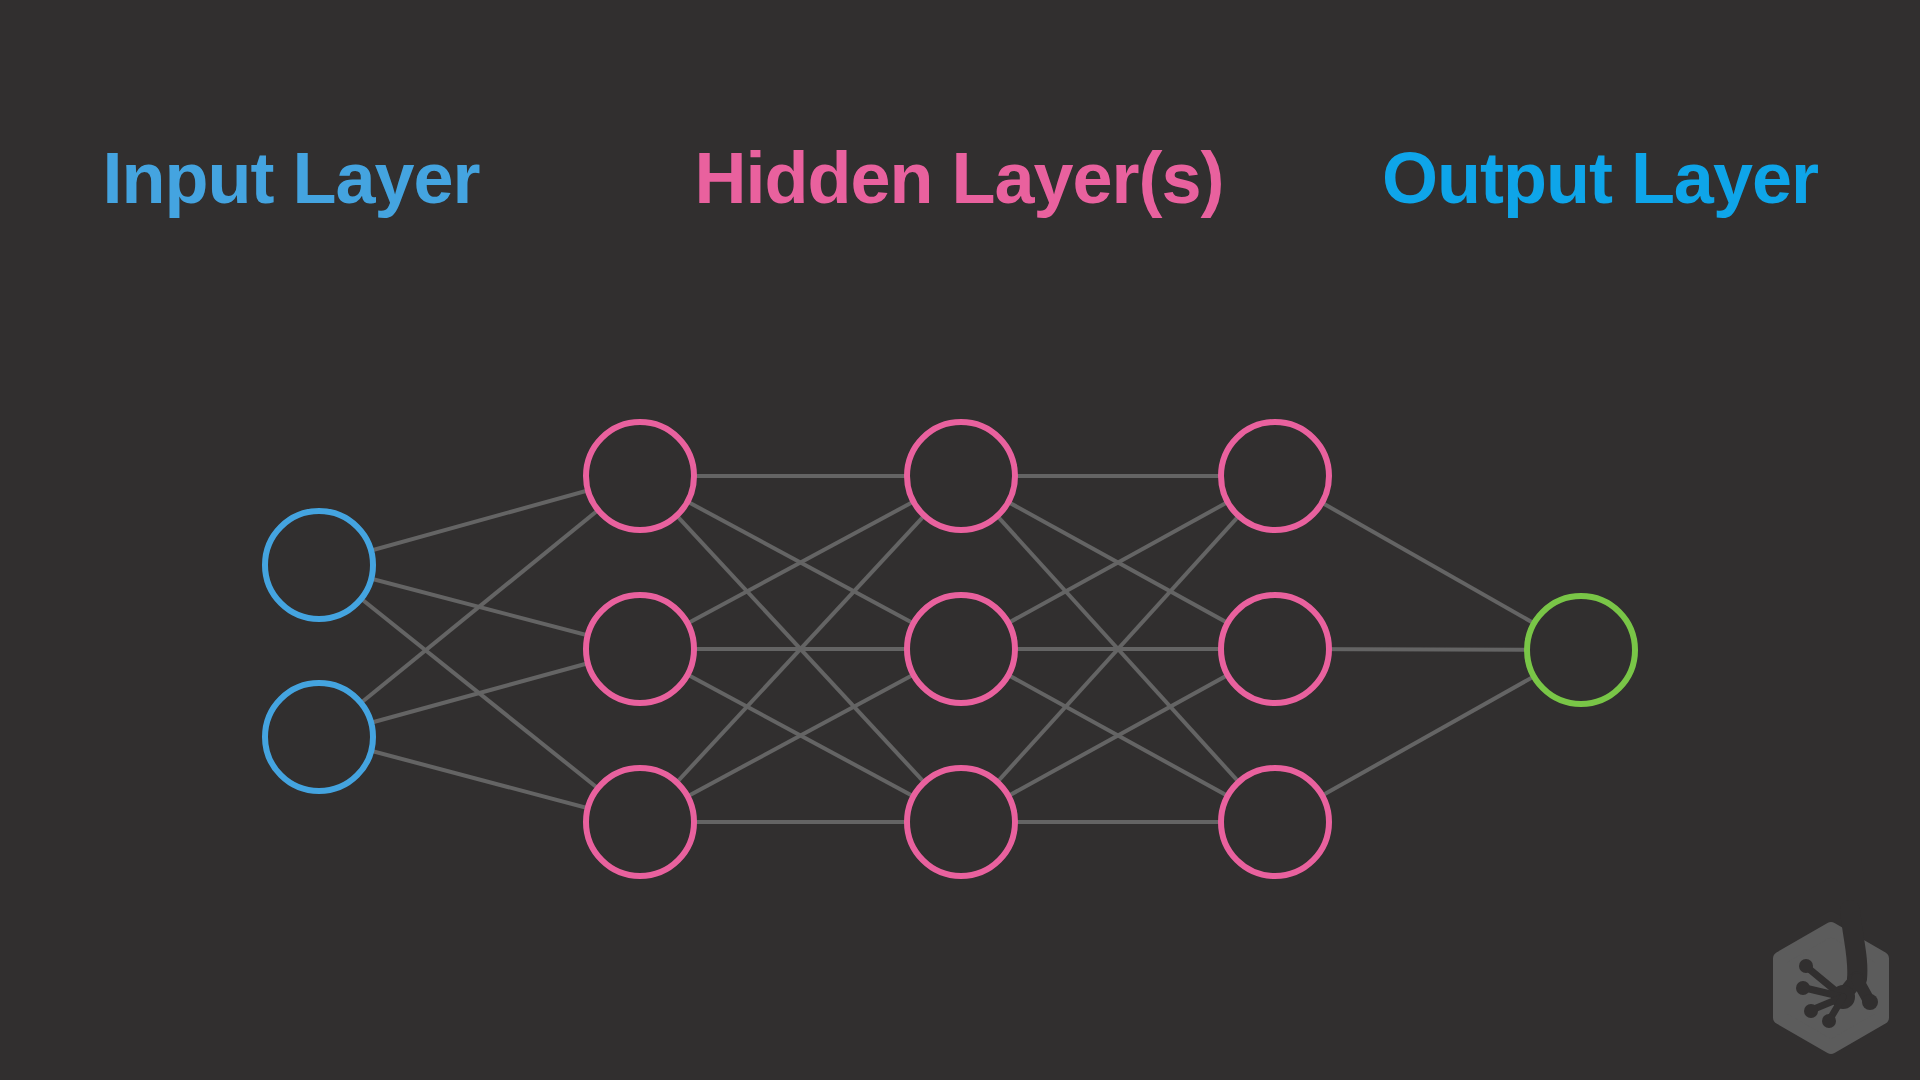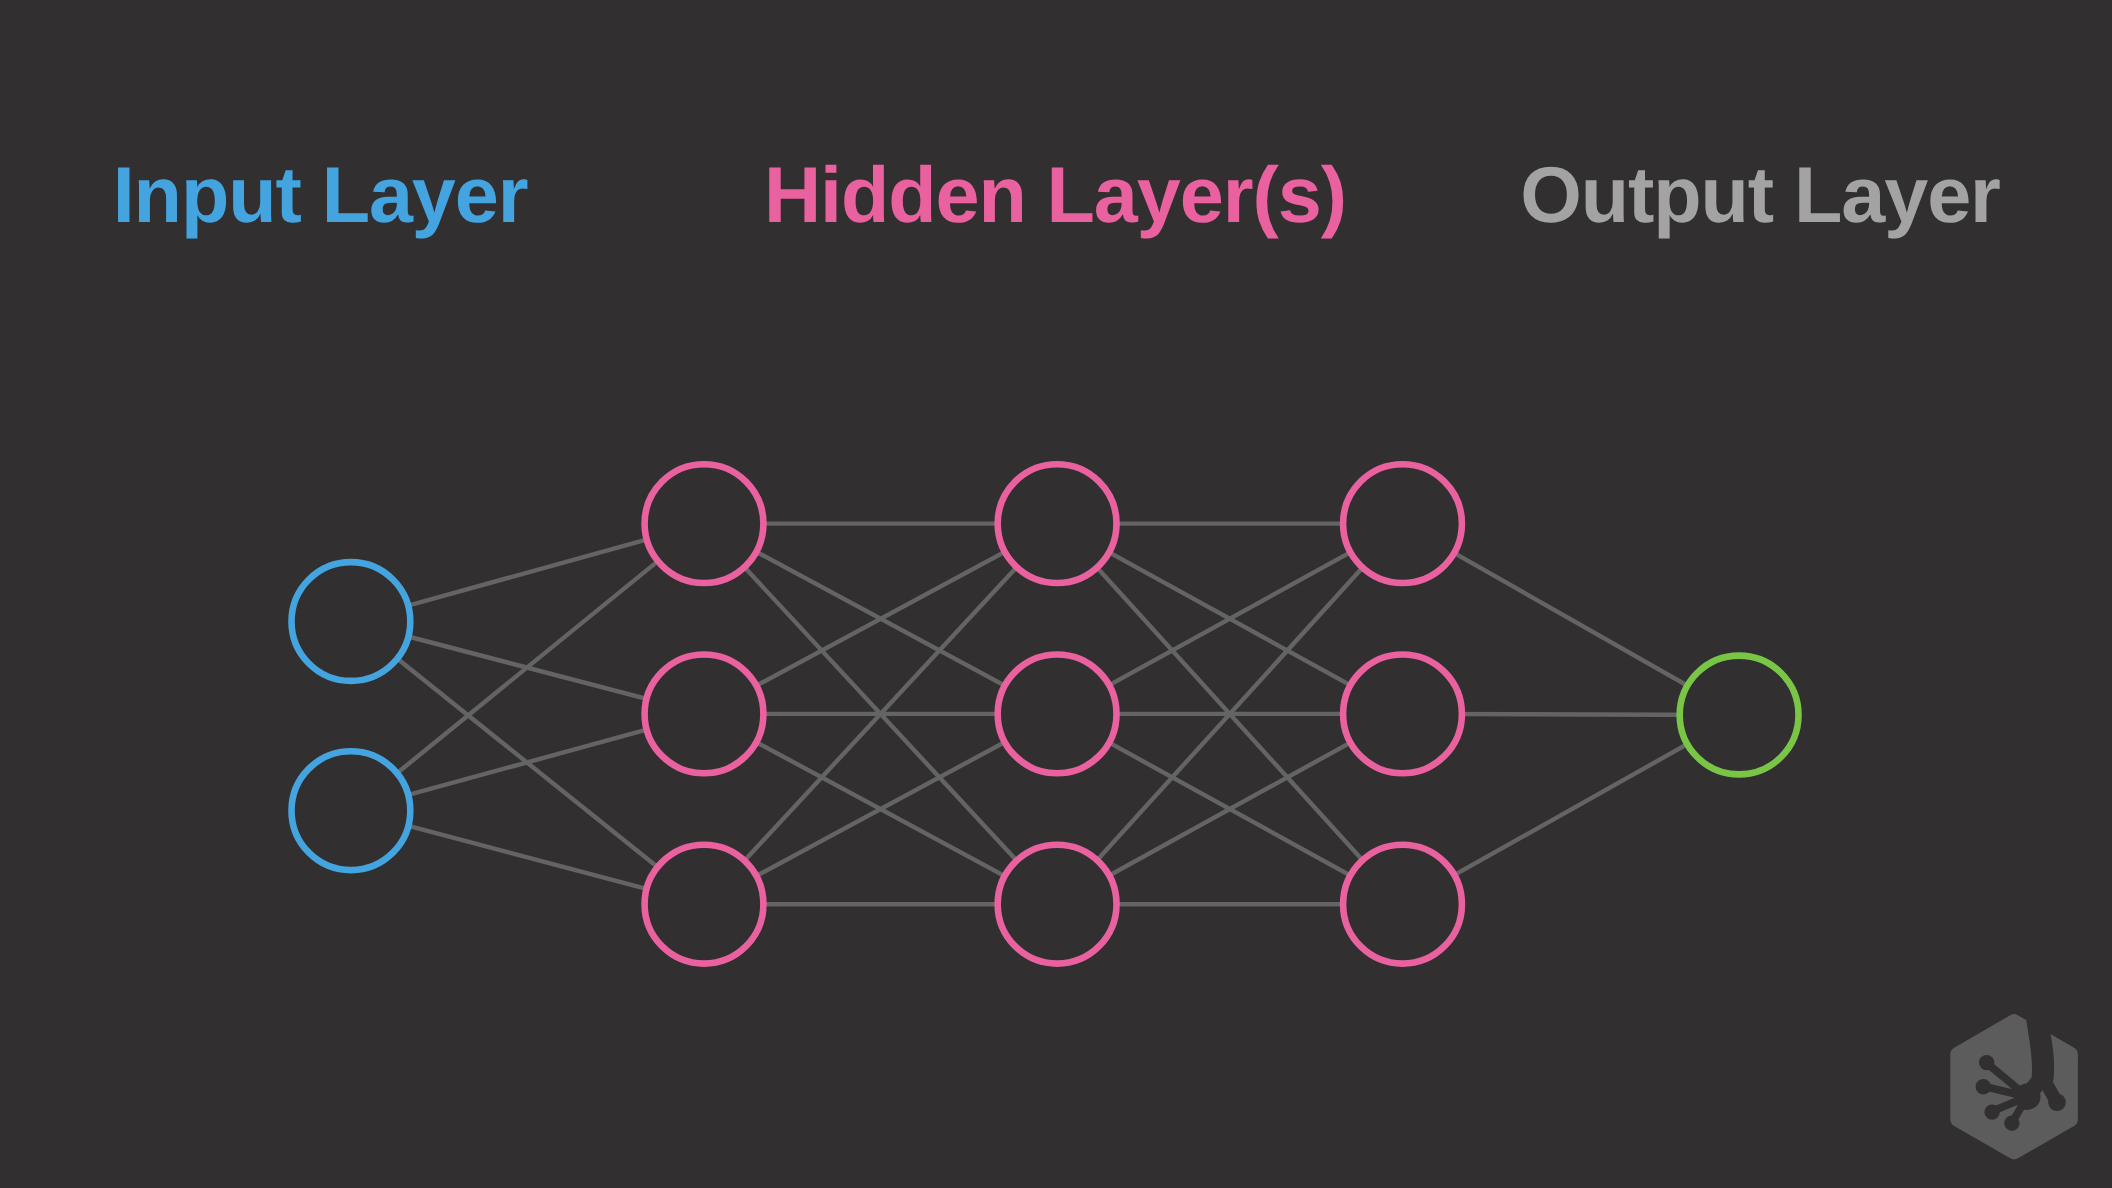--- a/index.html
+++ b/index.html
@@ -88,21 +88,21 @@
       <circle cx="961" cy="649" r="54" fill="#312f2f" stroke="#e9619e" stroke-width="6"></circle>
       <circle cx="961" cy="822" r="54" fill="#312f2f" stroke="#e9619e" stroke-width="6"></circle>
       <circle cx="1275" cy="476" r="54" fill="#312f2f" stroke="#e9619e" stroke-width="6"></circle>
       <circle cx="1275" cy="649" r="54" fill="#312f2f" stroke="#e9619e" stroke-width="6"></circle>
       <circle cx="1275" cy="822" r="54" fill="#312f2f" stroke="#e9619e" stroke-width="6"></circle>
       <circle cx="1581" cy="650" r="54" fill="#312f2f" stroke="#79c647" stroke-width="6"></circle>
     </svg>
 
   <div class="layer-title" style="left: 291px; top: 142px; color: rgb(68, 164, 224);">Input Layer</div>
   <div class="layer-title" style="left: 959px; top: 142px; color: rgb(233, 97, 158);">Hidden Layer(s)</div>
-  <div class="layer-title" style="left: 1600px; top: 142px; color: #a3a3a3;">Output Layer</div>
+  <div class="layer-title" style="left: 1600px; top: 142px; color: #0ea5e9;">Output Layer</div>
 
   <svg class="logo" viewBox="1755 900 160 170" xmlns="http://www.w3.org/2000/svg">
     <polygon class="hexagon" points="1831,929 1882,958.5 1882,1017.5 1831,1047 1780,1017.5 1780,958.5" style="fill: rgb(92, 92, 92); stroke: rgb(92, 92, 92);"></polygon>
     <g class="foot">
       <path d="M 1850 910 C 1853 940 1859 958 1857 979" stroke-width="20" style="stroke: rgb(49, 47, 47);"></path>
       <path d="M 1857 979 L 1844 995" stroke-width="15" style="stroke: rgb(49, 47, 47);"></path>
       <path d="M 1857 979 L 1868 999" stroke-width="12" style="stroke: rgb(49, 47, 47);"></path>
       <circle cx="1870" cy="1002" r="8" style="fill: rgb(49, 47, 47);"></circle>
       <circle cx="1843" cy="997" r="12" style="fill: rgb(49, 47, 47);"></circle>
       <path d="M 1843 997 L 1808 968" stroke-width="7" style="stroke: rgb(49, 47, 47);"></path>

